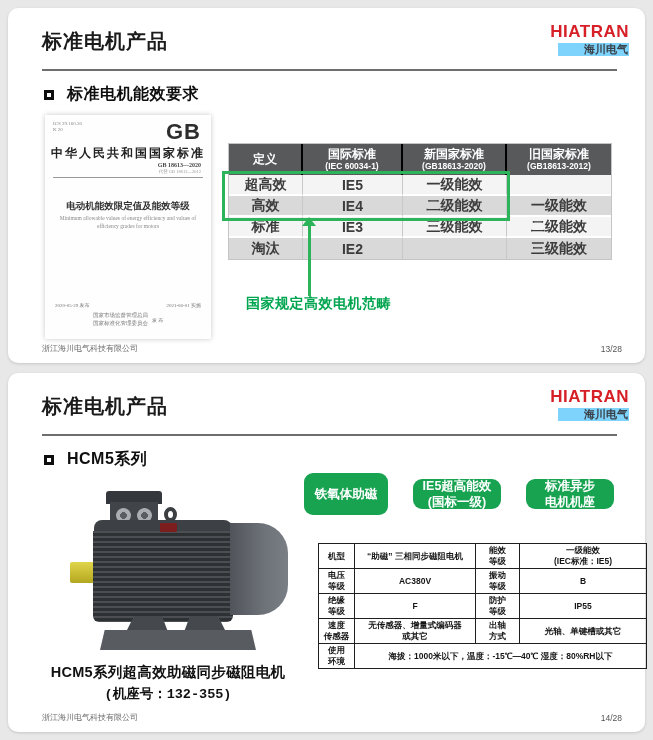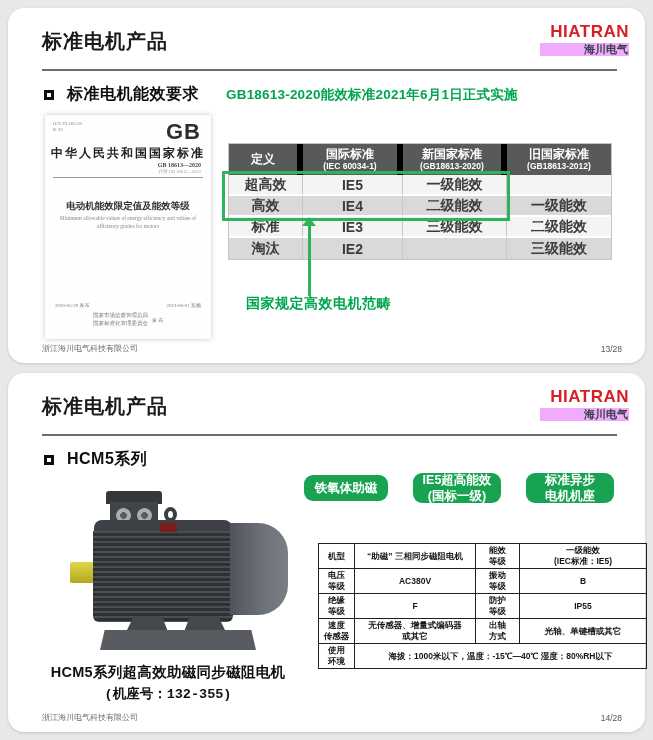--- a/index.html
+++ b/index.html
@@ -3,32 +3,32 @@
 <meta charset="utf-8">
 <style>
   :root{
     --logo-red:#d61f26; --accent-green:#00a54f; --badge-green:#18a351;
     --highlight-green:#2db45a; --table-header-bg:#58595b;
     --row-light:#f4f4f4; --row-dark:#d9d9d9; --page-bg:#e8e8e8; --card-bg:#ffffff;
   }
   *{margin:0;padding:0;box-sizing:border-box;}
   body{font-family:"Liberation Sans",sans-serif;background:var(--page-bg);}
   .page{position:relative;width:653px;height:740px;background:var(--page-bg);overflow:hidden;}
-  .card{position:absolute;left:8px;width:637px;background:var(--card-bg);border-radius:16px;
+  .card{position:absolute;left:8px;width:637px;background:var(--card-bg);border-radius:10px;
         box-shadow:0 1px 3px rgba(0,0,0,.15);}
   #card1{top:8px;height:355px;}
   #card2{top:373px;height:359px;}
   .ml{white-space:pre-line;}
 
   
   .slide-title{position:absolute;left:34px;top:20px;font-size:20px;font-weight:bold;color:#1b1b1b;letter-spacing:1px;}
   .logo{position:absolute;right:16px;top:15px;width:104px;text-align:right;line-height:1;}
   .logo-main{color:var(--logo-red);font-weight:900;font-size:17px;letter-spacing:.5px;}
-  .logo-sub{display:inline-block;background:#f0abfc;color:#3a4048;font-weight:bold;font-size:11px;
-            padding:1px 1px 1px 44px;margin-top:1px;}
+  .logo-sub{display:inline-block;background:#7dd3fc;color:#3a4048;font-weight:bold;font-size:11px;
+            padding:1px 1px 1px 26px;margin-top:1px;}
   .rule{position:absolute;left:34px;right:28px;top:61px;border-top:2px solid #6e6e6e;}
   .section{position:absolute;left:36px;top:76px;display:flex;align-items:center;}
   .bullet{width:10px;height:10px;border:3px solid #0e0e0e;margin-right:13px;flex:none;}
   .section-title{font-size:16px;font-weight:bold;color:#0e0e0e;letter-spacing:.5px;}
   .section-note{color:var(--accent-green);font-weight:bold;font-size:13.5px;margin-left:27px;letter-spacing:.2px;}
   .footer-company{position:absolute;left:34px;bottom:9px;font-size:8px;color:#6a6a6a;}
   .footer-page{position:absolute;right:23px;bottom:9px;font-size:8.5px;color:#555;}
 
   
   .gbdoc{position:absolute;left:37px;top:107px;width:166px;height:224px;background:#fefefe;
@@ -50,21 +50,21 @@
             font-size:5px;color:#777;}
   .gb-issuers{position:absolute;left:0;right:0;top:197px;display:flex;justify-content:center;
               align-items:center;gap:4px;}
   .gb-issuer-lines{font-size:5.5px;color:#777;text-align:center;line-height:1.4;}
   .gb-fabu{font-size:5px;color:#777;}
 
   
   .etab{position:absolute;left:220px;top:135px;width:382px;border-collapse:separate;border-spacing:0;
         table-layout:fixed;border:1px solid #c4c4c4;}
   .etab th{background:var(--table-header-bg);color:#fff;height:31px;vertical-align:middle;
-           border-right:6px solid #000000;}
+           border-right:2px solid #000000;}
   .etab th:last-child{border-right:none;}
   .h-main{font-size:12px;font-weight:bold;line-height:1.1;}
   .h-sub{font-size:8.5px;font-weight:bold;line-height:1.2;}
   .etab td{height:21px;text-align:center;vertical-align:middle;font-size:14px;font-weight:bold;
            color:#3c3c3c;border-bottom:2px solid #fff;border-right:1px solid #c8c8c8;}
   .etab td:last-child{border-right:none;}
   .etab tr.r-light td{background:var(--row-light);}
   .etab tr.r-dark td{background:var(--row-dark);}
   .etab tr:last-child td{border-bottom:none;}
 
@@ -73,21 +73,21 @@
   .arrow-line{position:absolute;left:300px;top:216px;width:3px;height:72px;background:var(--highlight-green);}
   .arrow-head{position:absolute;left:294px;top:209px;width:0;height:0;border-left:7px solid transparent;
               border-right:7px solid transparent;border-bottom:9px solid var(--highlight-green);}
   .annotation{position:absolute;left:238px;top:287px;font-size:14px;font-weight:bold;
               color:var(--accent-green);letter-spacing:.5px;}
 
   
   .badges{position:absolute;left:296px;top:100px;display:flex;gap:25px;align-items:center;}
   .badge{background:var(--badge-green);color:#fff;font-weight:bold;font-size:12.5px;border-radius:9px;
          display:flex;align-items:center;justify-content:center;text-align:center;line-height:1.3;}
-  .badge.b1{width:84px;height:26px;}
+  .badge.b1{width:84px;height:42px;}
   .badge.b2,.badge.b3{width:88px;height:30px;}
 
   .motor{position:absolute;left:40px;top:98px;width:240px;height:190px;}
   .motor>div{position:absolute;}
   .m-shaft{left:22px;top:91px;width:27px;height:21px;background:linear-gradient(180deg,#e0d54a,#b3a71f);border-radius:2px;}
   .m-tbox-lid{left:58px;top:20px;width:56px;height:13px;background:#34383c;border-radius:3px 3px 0 0;}
   .m-tbox{left:62px;top:31px;width:48px;height:29px;background:#41454a;}
   .m-gland{top:37px;width:15px;height:15px;border-radius:50%;
            background:radial-gradient(circle at 50% 50%,#5a5e62 0 30%,#aaadb1 32% 70%,#7c8084 72%);}
   .m-gland.g1{left:68px;} .m-gland.g2{left:89px;}
@@ -120,21 +120,20 @@
   <div class="card" id="card1">
     <div class="slide-title">标准电机产品</div>
     <div class="logo">
       <div class="logo-main">HIATRAN</div>
       <div class="logo-sub">海川电气</div>
     </div>
     <div class="rule"></div>
     <div class="section">
       <span class="bullet"></span>
       <span class="section-title">标准电机能效要求</span>
-      <span class="section-note">GB18613-2020能效标准2021年6月1日正式实施</span>
     </div>
 
     <div class="gbdoc">
       <div class="gb-ics">ICS 29.160.30</div>
       <div class="gb-ics2">K 20</div>
       <div class="gb-logo">GB</div>
       <div class="gb-nat">中华人民共和国国家标准</div>
       <div class="gb-no">GB 18613—2020</div>
       <div class="gb-rep">代替 GB 18613—2012</div>
       <div class="gb-hr"></div>

